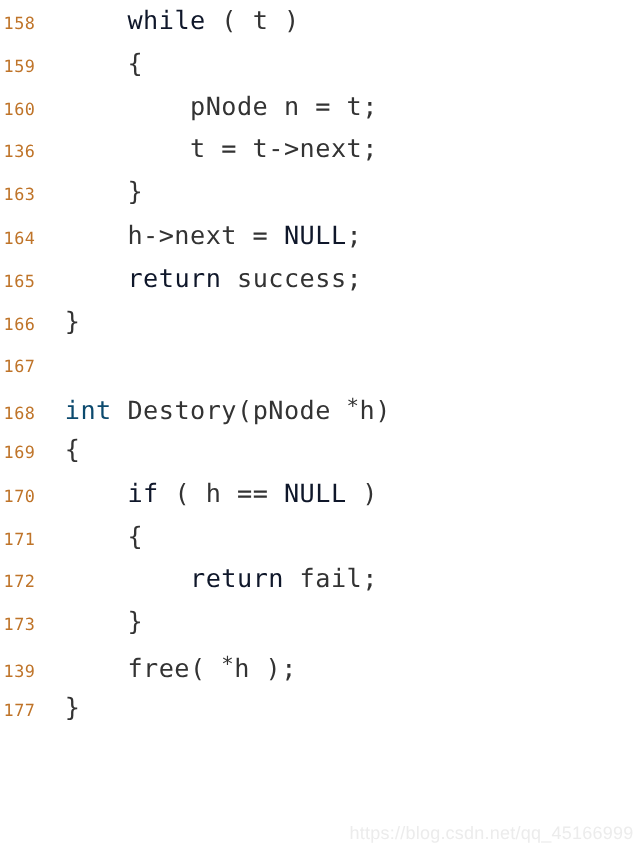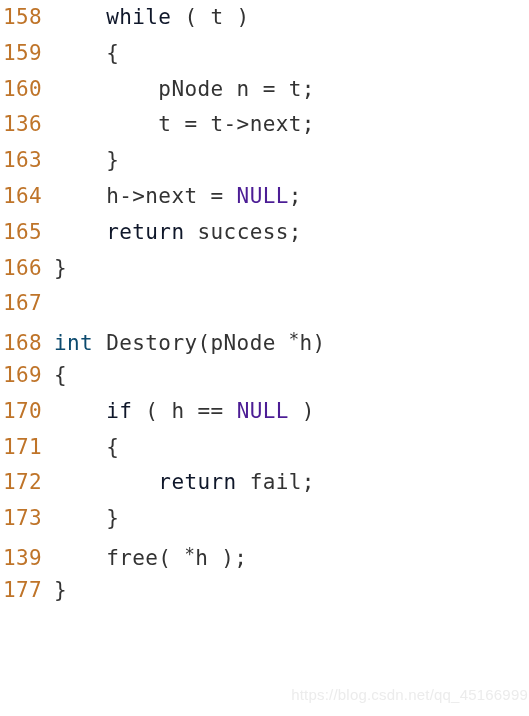--- a/index.html
+++ b/index.html
@@ -27,33 +27,33 @@
     white-space: pre;
     font-size: 21px;
     letter-spacing: 0.4px;
   }
   .line-number {
     display: inline-block;
     width: 54px;
     padding-left: 3px;
     box-sizing: border-box;
     color: #bf7429;
-    font-size: 21px;
+    font-size: 14px;
     text-align: left;
     vertical-align: baseline;
   }
   .line-code {
     display: inline;
     white-space: pre;
     color: #333333;
   }
   .tok-plain   { color: #333333; }
   .tok-keyword { color: #0f172a; }
   .tok-type    { color: #0c4a6e; }
-  .tok-const   { color: #4c1d95; }
+  .tok-const   { color: #0f172a; }
   .star {
     vertical-align: 0.28em;
     font-size: 0.82em;
   }
   .watermark {
     position: absolute;
     right: 1px;
     bottom: 13px;
     color: #ececec;
     font-family: "Liberation Sans", sans-serif;

